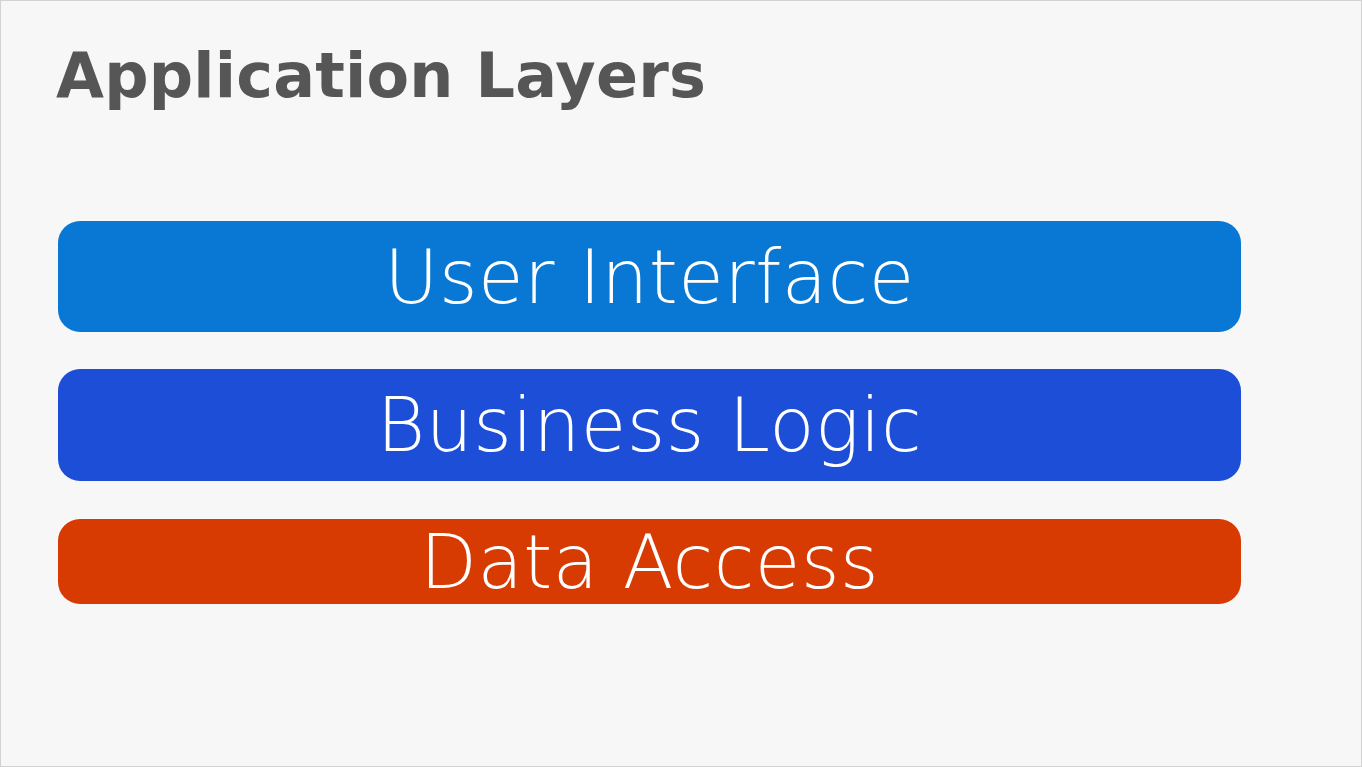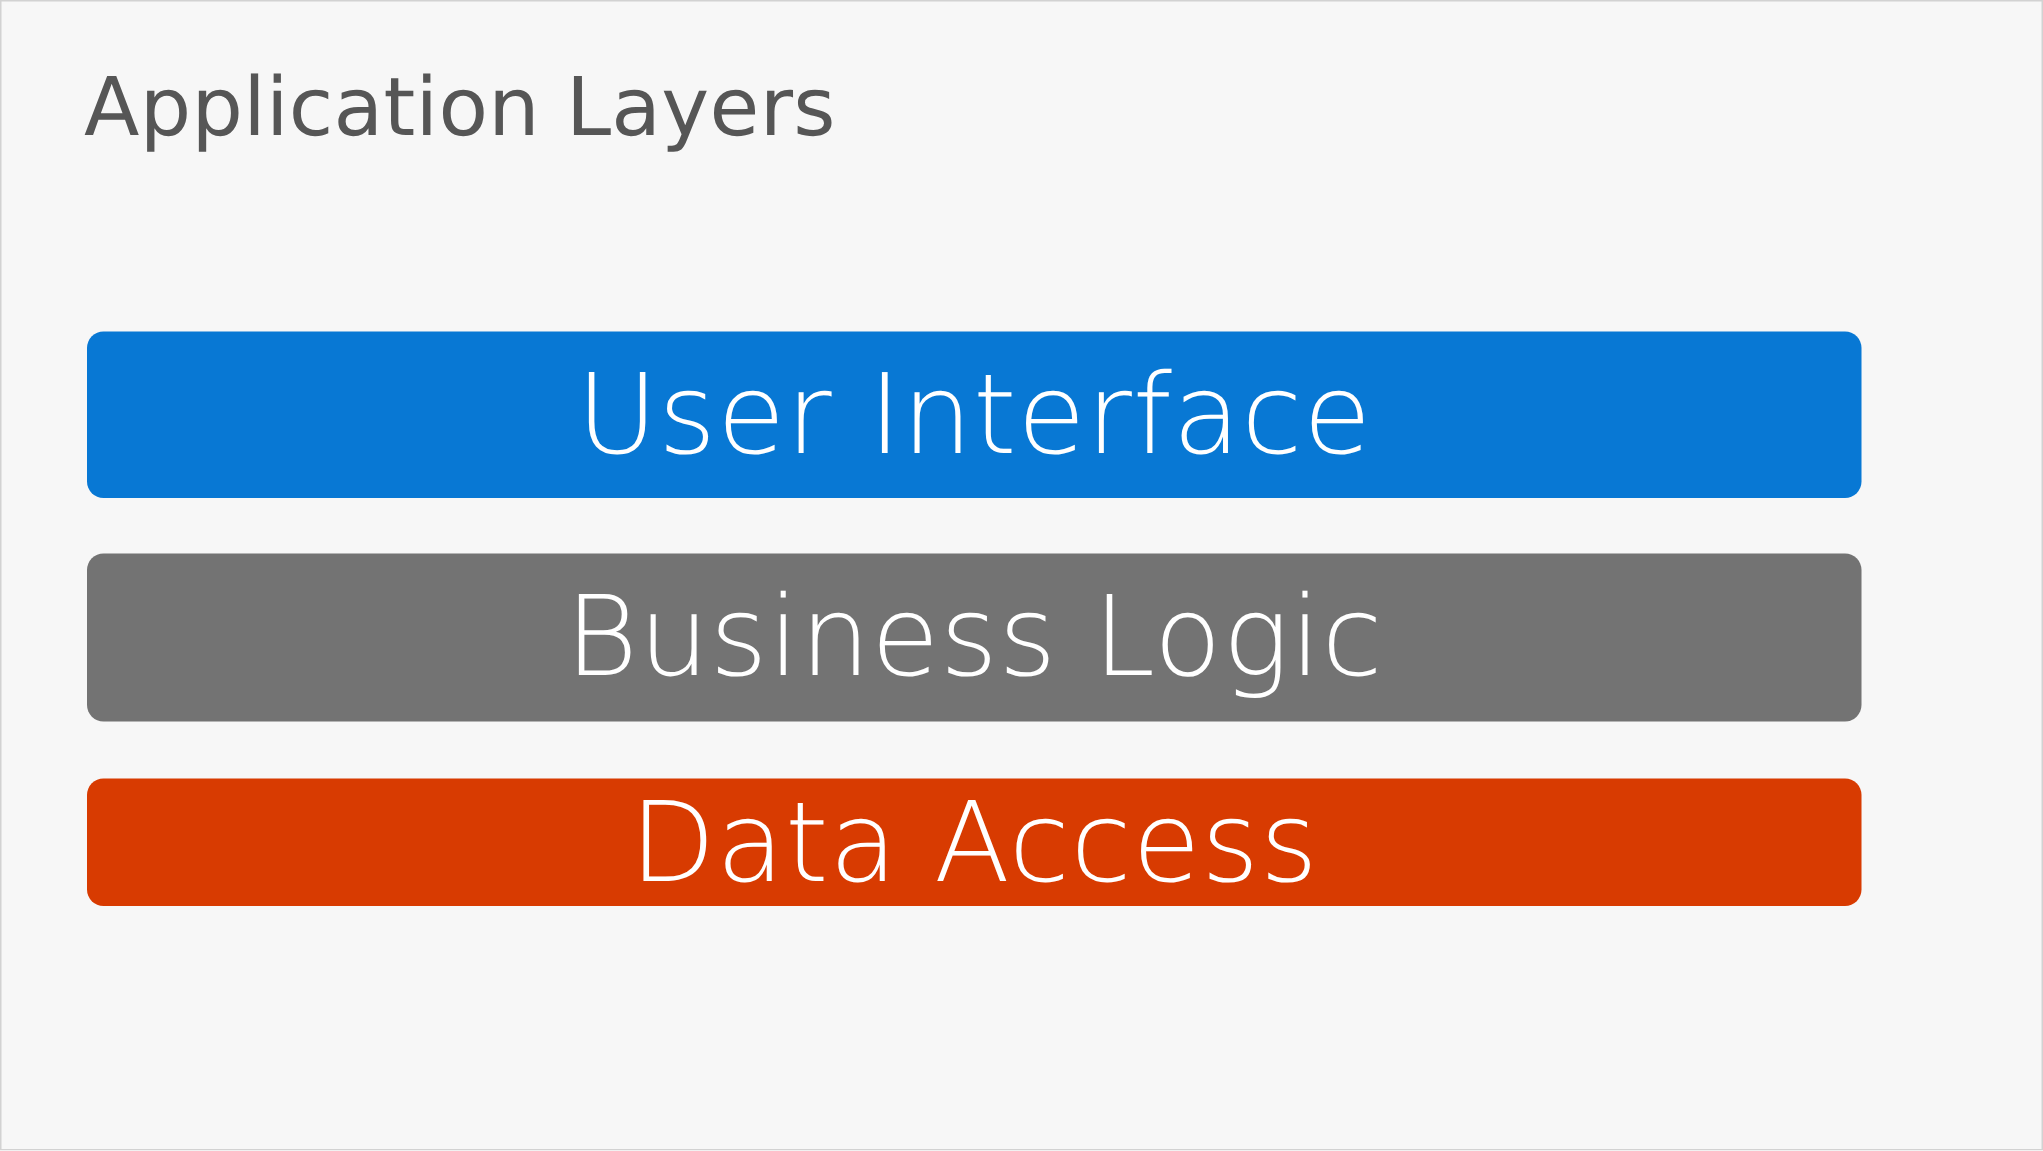--- a/index.html
+++ b/index.html
@@ -19,42 +19,42 @@
     box-sizing: border-box;
     background: #f7f7f7;
     border: 1px solid #d2d2d2;
     overflow: hidden;
   }
 
   #slide-title {
     position: absolute;
     left: 55px;
     top: 44px;
-    font-size: 54px;
-    font-weight: 400;
+    font-size: 62px;
+    font-weight: 700;
     letter-spacing: 0.2px;
     color: #565656;
     line-height: 1.0;
     white-space: nowrap;
     font-family: "DejaVu Sans", "Liberation Sans", sans-serif;
     text-align: right;
   }
 
   #layer-stack {
     position: absolute;
     left: 57px;
     top: 220px;
     width: 1183px;
   }
 
   .layer-bar {
     position: relative;
     box-sizing: border-box;
     width: 1183px;
-    border-radius: 11px;
+    border-radius: 22px;
     display: flex;
     align-items: center;
     justify-content: center;
   }
 
   .layer-bar-label {
     font-size: 74px;
     font-weight: 300;
     color: #ffffff;
     letter-spacing: 0.5px;
@@ -74,21 +74,21 @@
 <div id="canvas" style="background: rgb(247, 247, 247); border-color: rgb(210, 210, 210);">
 
   <div id="slide-title" style="color: rgb(86, 86, 86);">Application Layers</div>
 
   <div id="layer-stack">
 
     <div class="layer-bar" id="layer-bar-0" style="background: rgb(8, 120, 212);">
       <span class="layer-bar-label" style="color: rgb(255, 255, 255);">User Interface</span>
     </div>
 
-    <div class="layer-bar" id="layer-bar-1" style="background: #737373; align-items: center;">
+    <div class="layer-bar" id="layer-bar-1" style="background: #1d4ed8; align-items: center;">
       <span class="layer-bar-label" style="color: rgb(255, 255, 255);">Business Logic</span>
     </div>
 
     <div class="layer-bar" id="layer-bar-2" style="background: rgb(216, 59, 1);">
       <span class="layer-bar-label" style="color: rgb(255, 255, 255);">Data Access</span>
     </div>
 
   </div>
 </div>
 

